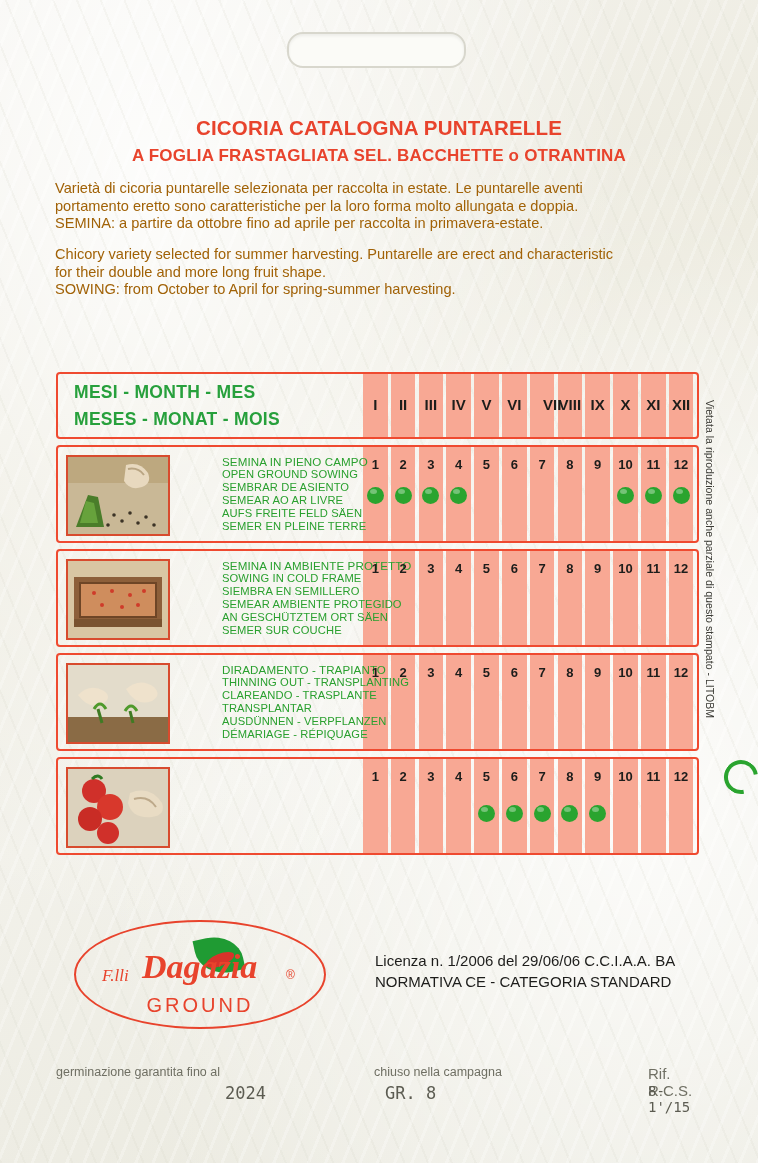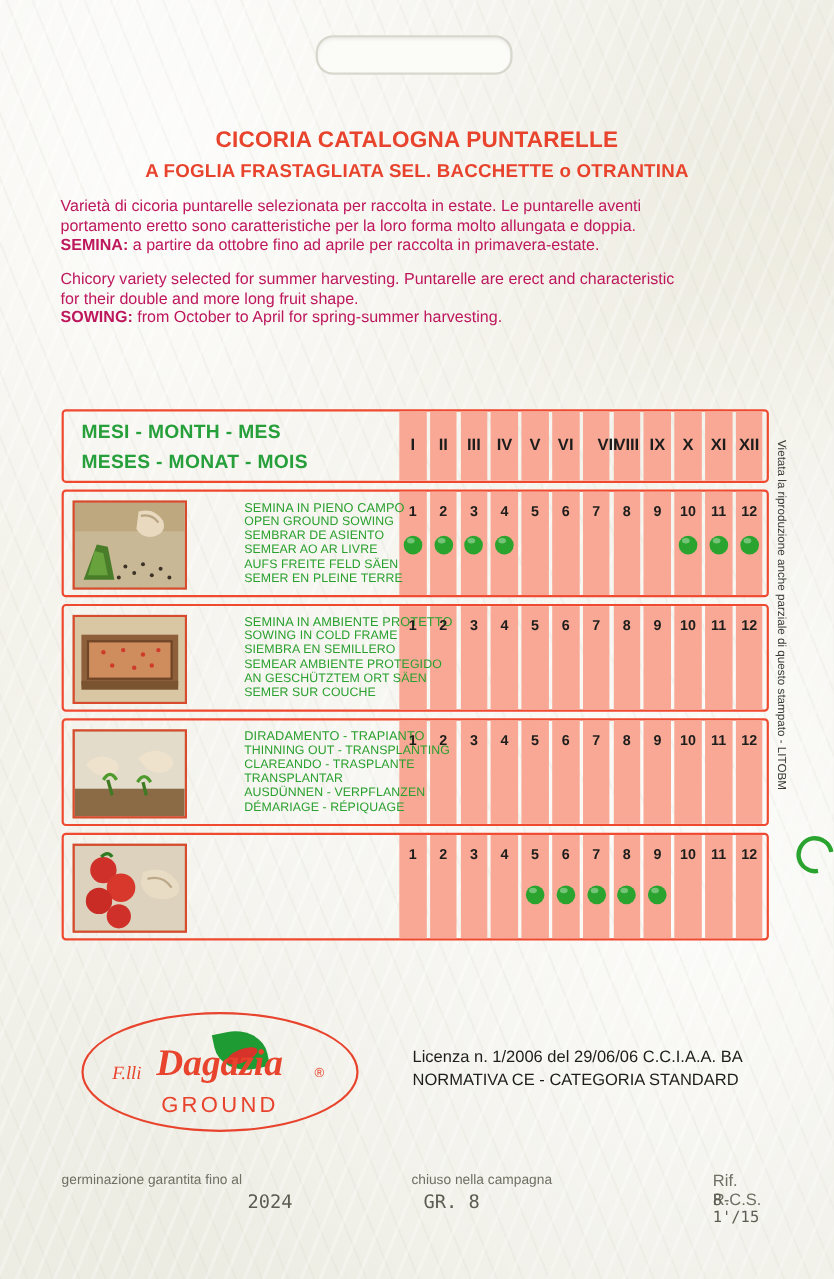--- a/index.html
+++ b/index.html
@@ -30,24 +30,24 @@
     border:2px solid #d8d7cd;border-radius:16px;background:#fbfbf7;
     box-shadow:inset 0 2px 3px rgba(0,0,0,.06);
   }
   .content{position:absolute;left:0;top:0;width:758px;height:1163px;}
 
   
   .title-wrap{position:absolute;left:0;top:116px;width:758px;text-align:center;}
   .title1{color:#e8432c;font-size:20.5px;font-weight:bold;letter-spacing:.2px;}
   .title2{color:#e8432c;font-size:17px;font-weight:bold;letter-spacing:.2px;margin-top:6px;}
 
-  .para{position:absolute;color:#be185d;font-size:14.6px;line-height:17.5px;}
+  .para{position:absolute;color:#a16207;font-size:14.6px;line-height:17.5px;}
   .it-block{left:55px;top:180px;width:665px;}
   .en-block{left:55px;top:246px;width:665px;}
-  .b{font-weight:bold;}
+  .b{font-weight:normal;}
 
   
   .table{
     position:absolute;left:56px;top:372px;width:644px;height:519px;
   }
   .tbox{
     position:absolute;border:2.5px solid #ef4a30;border-radius:4px;background:transparent;
   }
   .hdr{left:0;top:0;width:639px;height:63px;}
   .row{left:0;width:639px;}

